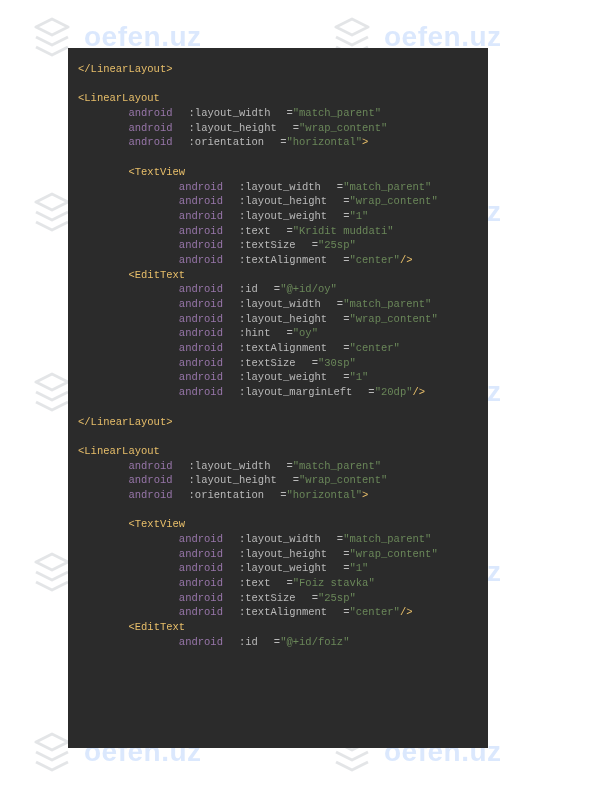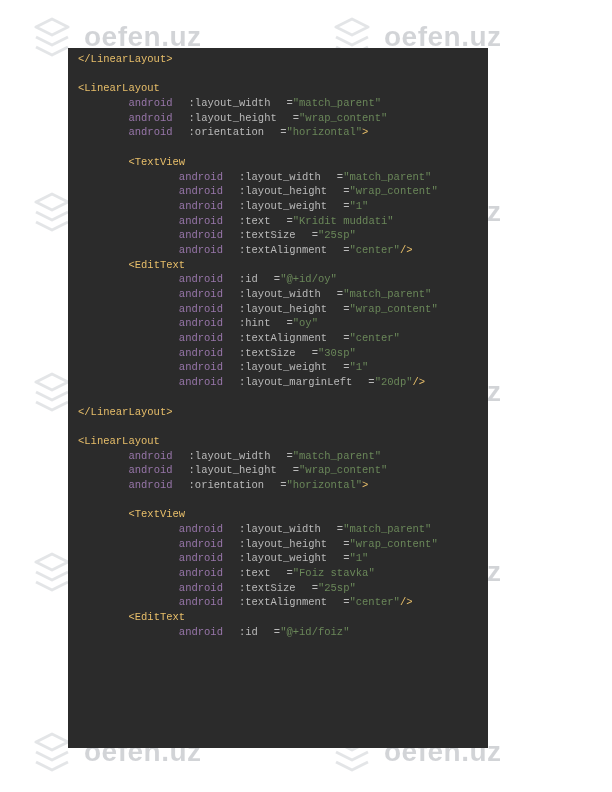--- a/index.html
+++ b/index.html
@@ -21,31 +21,31 @@
     position: absolute;
     display: flex;
     align-items: center;
     gap: 10px;
     opacity: 0.18;
   }
   .wm svg { flex-shrink: 0; }
   .wm span {
     font-size: 28px;
     font-weight: 600;
-    color: #0f172a;
+    color: #3b82f6;
     letter-spacing: 0.5px;
   }
   .code-block {
     position: absolute;
     left: 68px;
     top: 48px;
     width: 420px;
     height: 700px;
     background: #2b2b2b;
-    padding: 4px 0 10px 10px;
+    padding: 14px 0 10px 10px;
     font-family: "Consolas", "Courier New", monospace;
     font-size: 10.5px;
     line-height: 1.4;
     color: #a9b7c6;
     white-space: pre;
     overflow: hidden;
     z-index: 1;
   }
   .tag { color: #e8bf6a; }
   .attr { color: #bababa; margin-left: 16px; }

